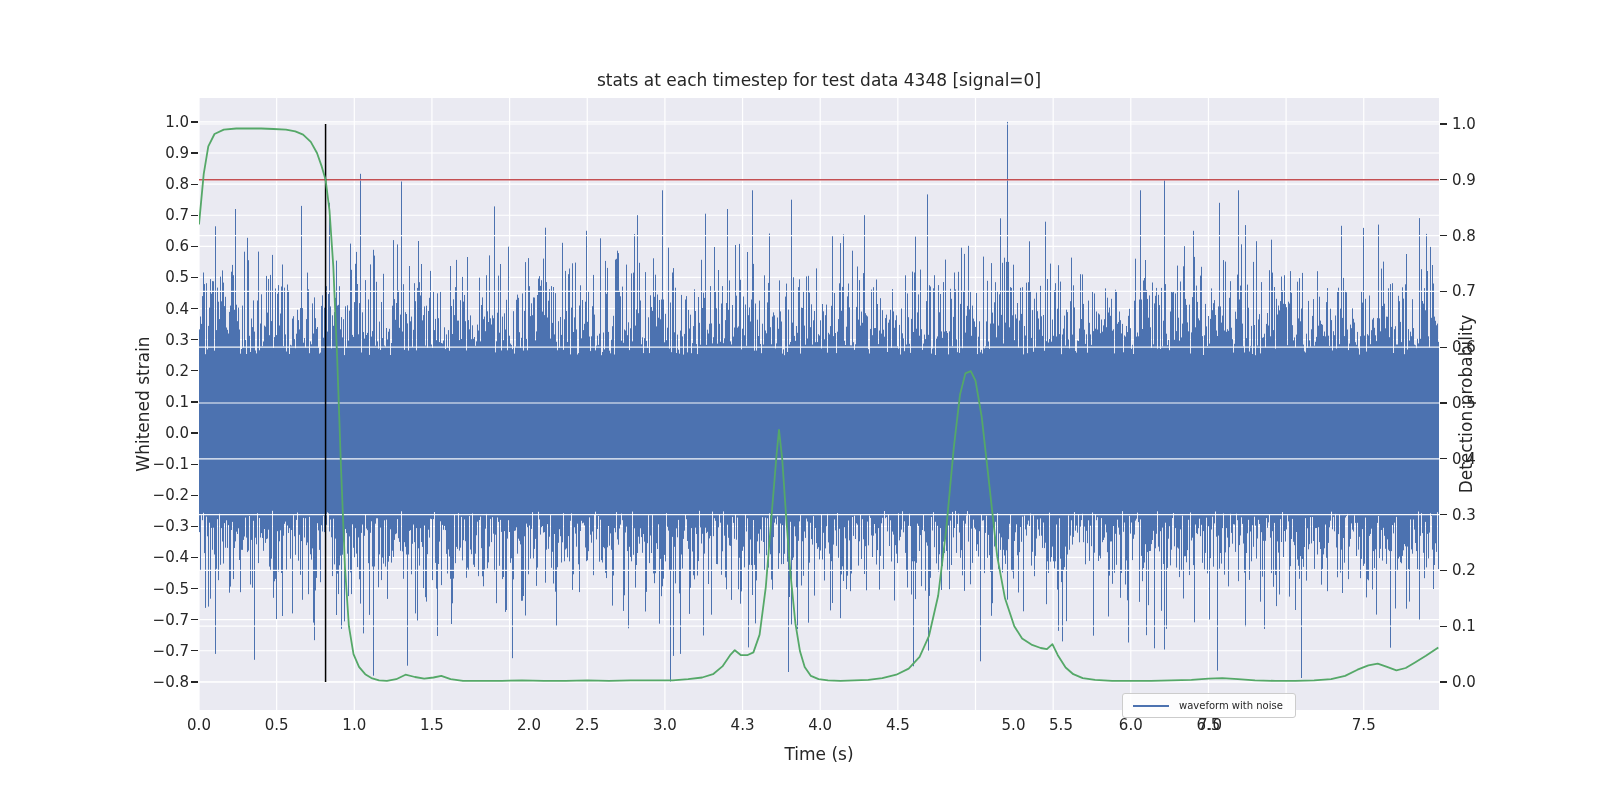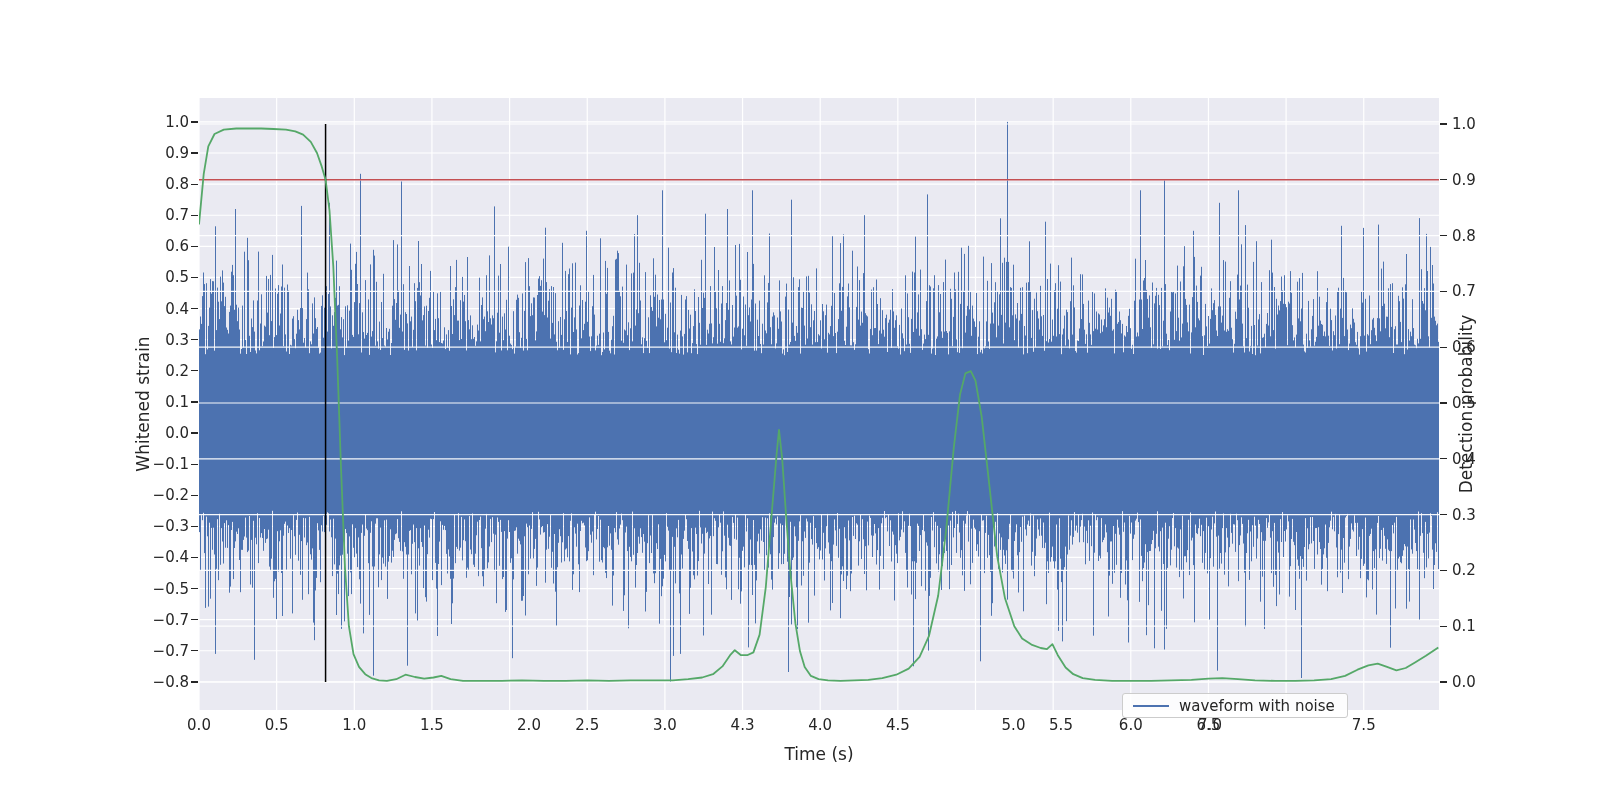--- a/index.html
+++ b/index.html
@@ -17,27 +17,28 @@
   .ytick-right{left:1452px;text-align:left;transform:translateY(-50%);}
   .xtick{transform:translateX(-50%);top:716px;}
   .tick-mark{position:absolute;width:7px;height:1.3px;background:#262626;}
   .axis-label{position:absolute;font-size:17px;color:#262626;white-space:nowrap;}
   .axis-label-y{transform:translate(-50%,-50%) rotate(-90deg);}
   .axis-label-x{transform:translateX(-50%);}
   .legend-box{position:absolute;left:1122px;top:693px;height:23px;z-index:5;
               background:rgba(255,255,255,0.85);border:1px solid #cccccc;border-radius:3px;
               display:flex;align-items:center;padding:0 12px 0 10px;}
   .legend-line{display:inline-block;width:36px;height:2px;background:#4c72b0;margin-right:10px;}
-  .legend-text{font-size:15px;color:#262626;}
+  .legend-text{font-size:10px;color:#262626;}
 </style>
 </head>
 <body>
 
 <div class="figure">
 
+  <div class="chart-title">stats at each timestep for test data 4348 [signal=0]</div>
 
   <div class="annotation" style="left:230px;">
     <span>SNR=11.7553071975708</span>
   </div>
   <div class="annotation" style="left:600px;">
     <span class="sym">M</span><sub>c</sub><span>=2.23842716217041</span>
   </div>
   <div class="annotation" style="left:1065px;">
     <span class="sym">S</span><span>=0.04980138689279556</span>
   </div>

